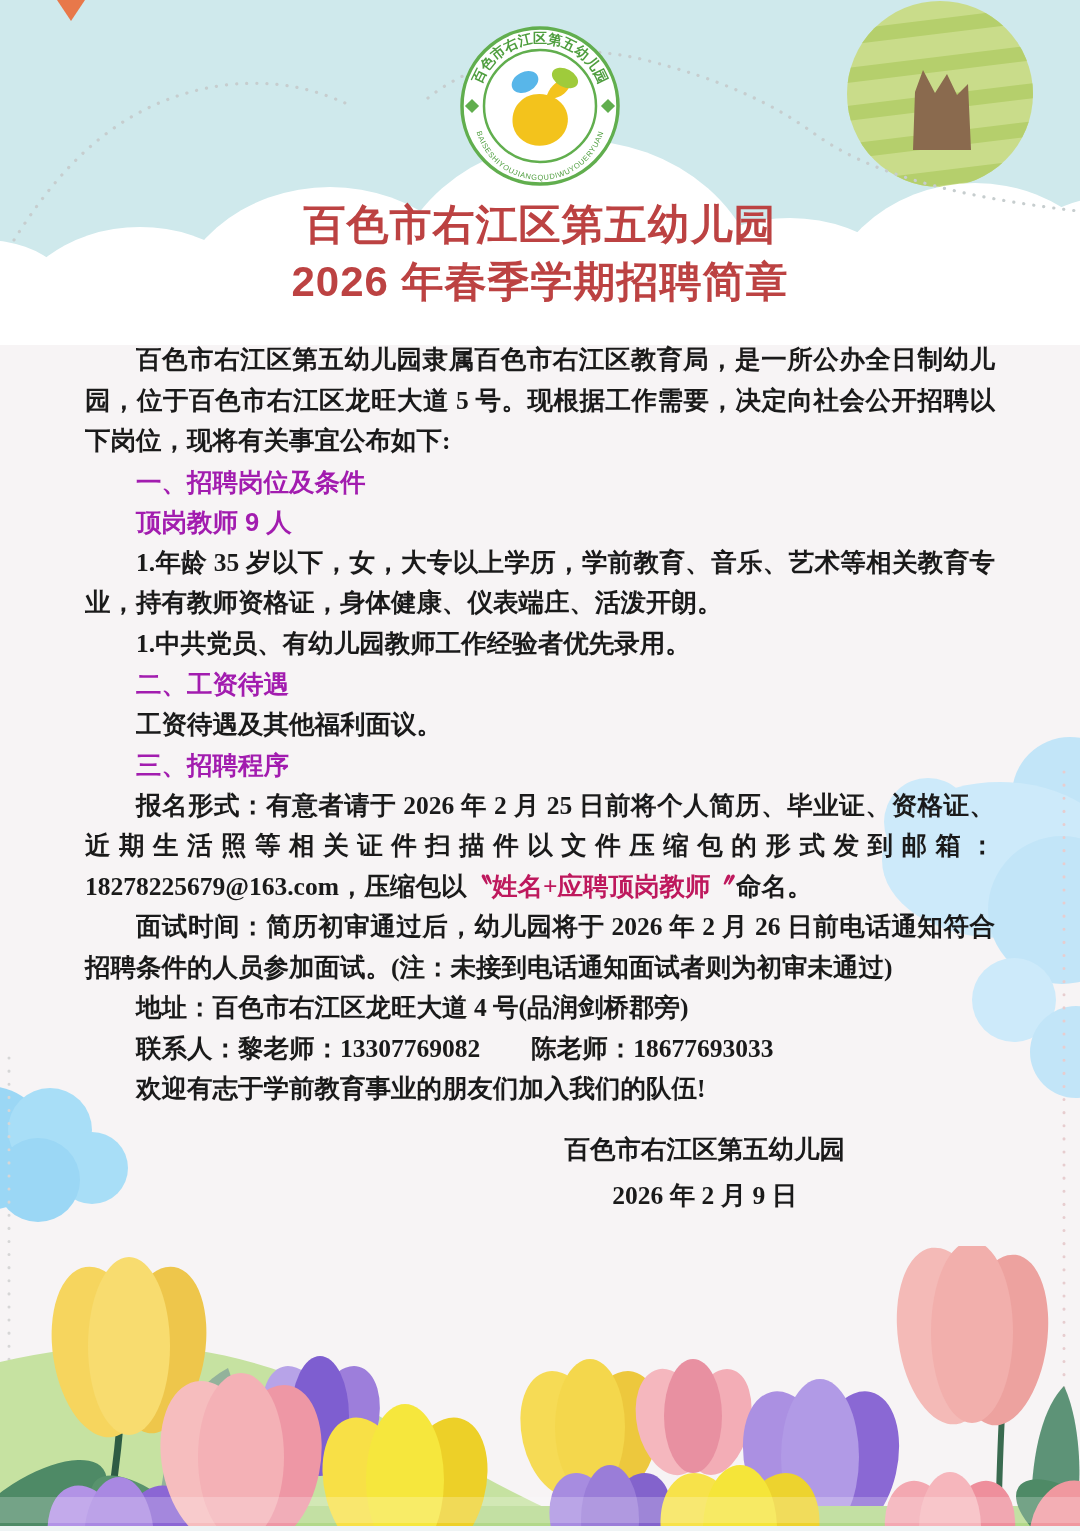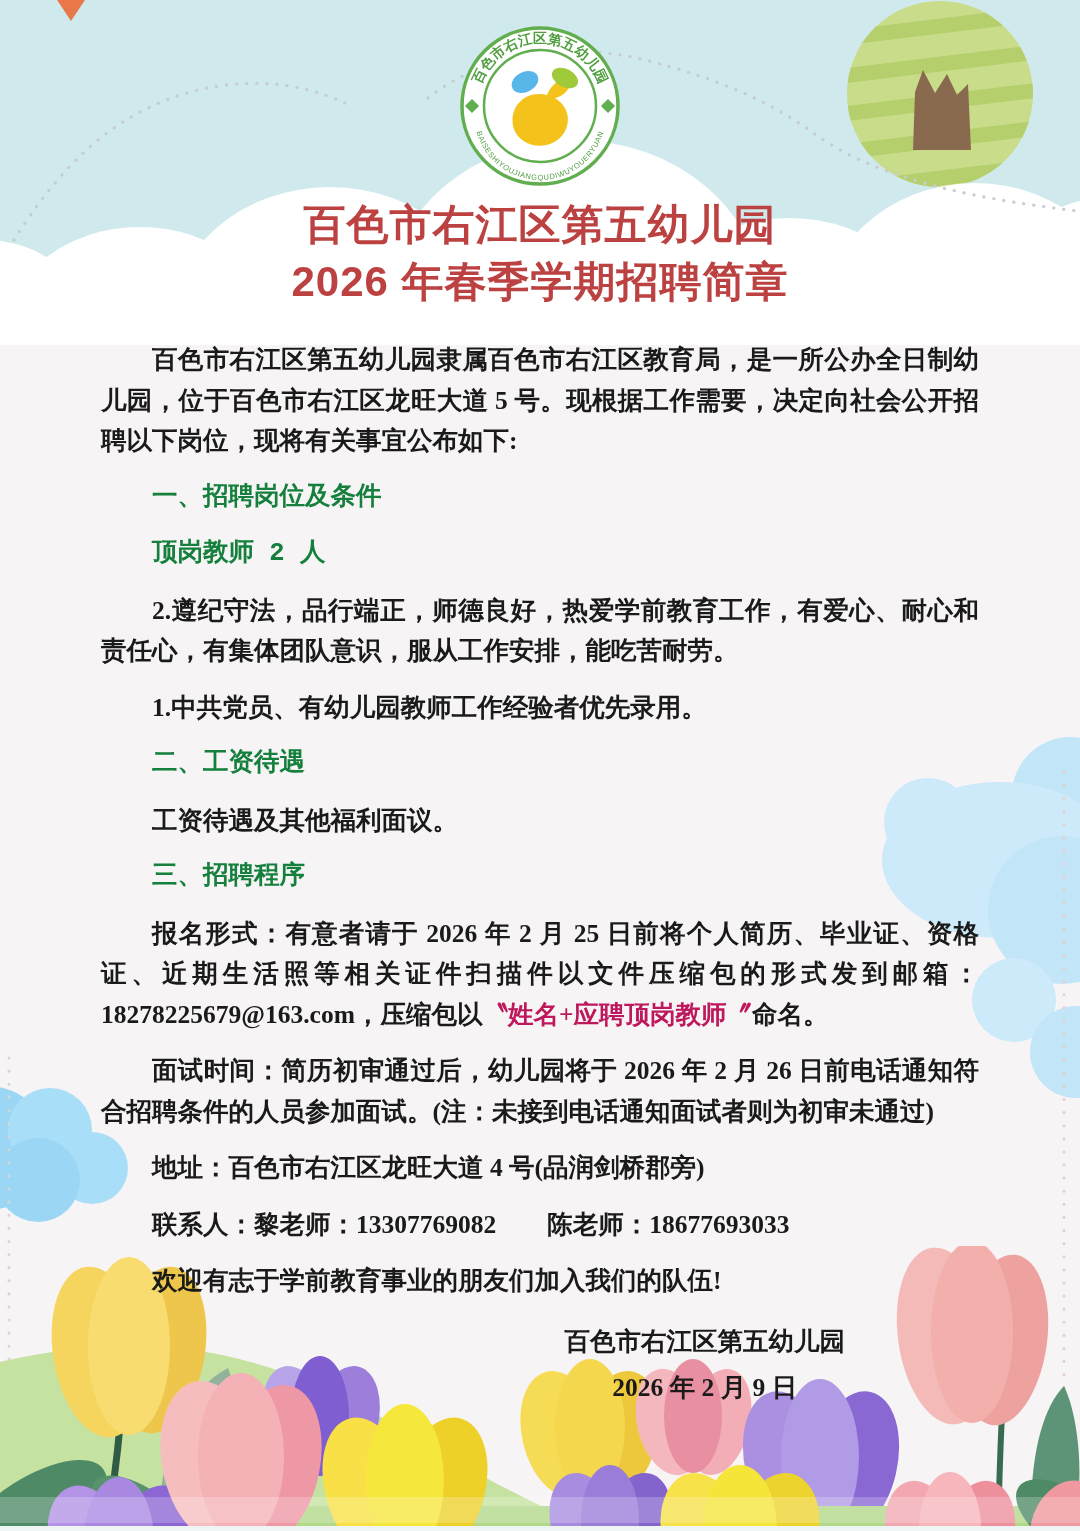--- a/index.html
+++ b/index.html
@@ -14,22 +14,22 @@
   .content{position:absolute;inset:0;z-index:2;padding-top:196px;box-sizing:border-box;}
   .title{
     margin:0;text-align:center;font-size:42px;line-height:57px;
     color:#bc4242;font-weight:bold;letter-spacing:1px;
   }
   .bodytext{
     margin:30px 85px 0 85px;font-size:25.5px;line-height:40.5px;
     color:#1a1a1a;font-weight:600;text-align:justify;
     font-family:"Liberation Serif","DejaVu Serif",serif;
   }
-  .para{margin:16px;text-indent:2em;}
-  .red{color:#15803d;font-weight:bold;font-family:Liberation Mono, monospace;}
+  .para{margin:0;text-indent:2em;}
+  .red{color:#a21caf;font-weight:bold;font-family:Liberation Sans, sans-serif;}
   .red-inline{color:#be185d;font-weight:bold;}
   .signature{margin:17px 150px 0 auto;width:max-content;text-align:center;}
   .signature p{margin:0;line-height:46px;text-indent:0;}
 </style>
 </head>
 <body>
 
 <div class="poster">
 
   <svg class="header-decor" width="1080" height="345" viewBox="0 0 1080 345">
@@ -109,22 +109,22 @@
     </g>
   </svg>
 
   <div class="content">
     <h1 class="title">百色市右江区第五幼儿园</h1>
     <h1 class="title">2026 年春季学期招聘简章</h1>
 
     <div class="bodytext">
       <p class="para">百色市右江区第五幼儿园隶属百色市右江区教育局，是一所公办全日制幼儿园，位于百色市右江区龙旺大道 5 号。现根据工作需要，决定向社会公开招聘以下岗位，现将有关事宜公布如下:</p>
       <p class="para red">一、招聘岗位及条件</p>
-      <p class="para red">顶岗教师 2 人</p>
-      <p class="para">2.遵纪守法，品行端正，师德良好，热爱学前教育工作，有爱心、耐心和责任心，有集体团队意识，服从工作安排，能吃苦耐劳。</p>
+      <p class="para red">顶岗教师 9 人</p>
+      <p class="para">1.年龄 35 岁以下，女，大专以上学历，学前教育、音乐、艺术等相关教育专业，持有教师资格证，身体健康、仪表端庄、活泼开朗。</p>
       <p class="para">1.中共党员、有幼儿园教师工作经验者优先录用。</p>
       <p class="para red">二、工资待遇</p>
       <p class="para">工资待遇及其他福利面议。</p>
       <p class="para red">三、招聘程序</p>
       <p class="para"><span>报名形式：有意者请于 2026 年 2 月 25 日前将个人简历、毕业证、资格证、近期生活照等相关证件扫描件以文件压缩包的形式发到邮箱：18278225679@163.com，压缩包以</span><span class="red-inline">〝姓名+应聘顶岗教师〞</span><span>命名。</span></p>
       <p class="para">面试时间：简历初审通过后，幼儿园将于 2026 年 2 月 26 日前电话通知符合招聘条件的人员参加面试。(注：未接到电话通知面试者则为初审未通过)</p>
       <p class="para">地址：百色市右江区龙旺大道 4 号(品润剑桥郡旁)</p>
       <p class="para">联系人：黎老师：13307769082　　陈老师：18677693033</p>
       <p class="para">欢迎有志于学前教育事业的朋友们加入我们的队伍!</p>
 

